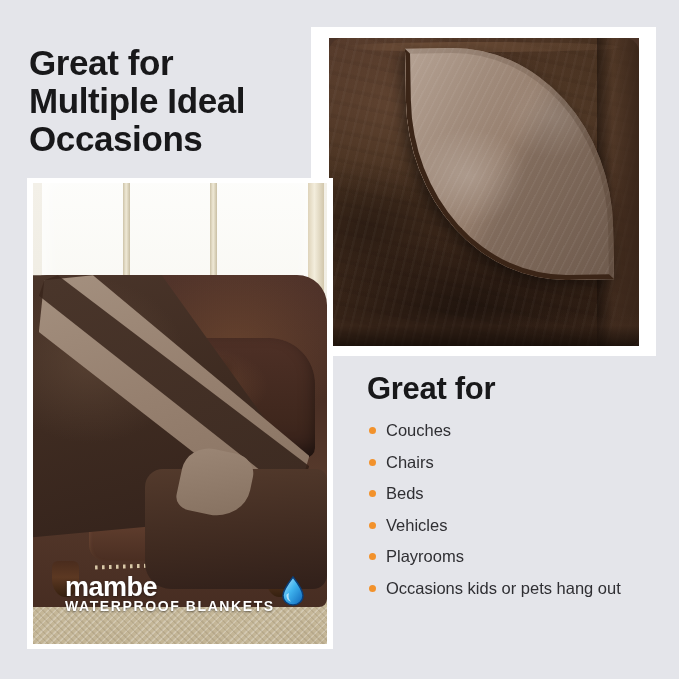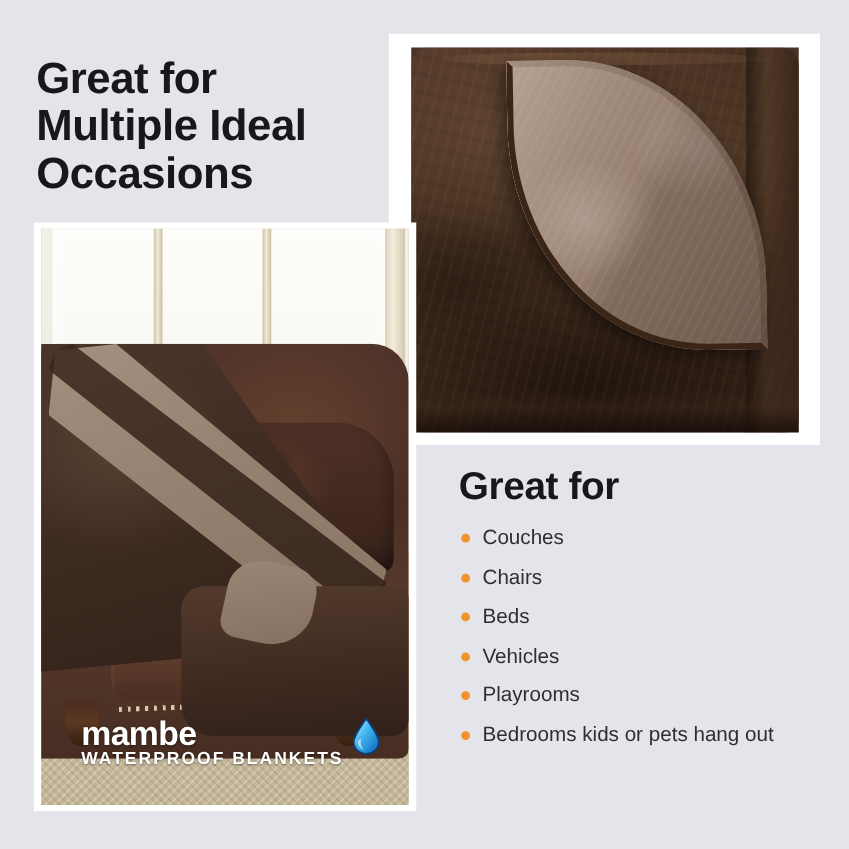--- a/index.html
+++ b/index.html
@@ -314,20 +314,21 @@
     background: linear-gradient(160deg, #9c8776, #85705f);
     transform: rotate(12deg);
   }
 
   
   .logo {
     position: absolute;
     left: 38px;
     bottom: 37px;
     display: flex;
+    align-items: flex-end;
     gap: 6px;
     z-index: 5;
   }
   .logo-text { display: block; }
   .logo-word {
     display: block;
     font-size: 27px;
     font-weight: 700;
     letter-spacing: -0.5px;
     color: #ffffff;
@@ -483,18 +484,18 @@
       <li class="gf-item">
         <span class="gf-bullet"></span>
         <span>Vehicles</span>
       </li>
       <li class="gf-item">
         <span class="gf-bullet"></span>
         <span>Playrooms</span>
       </li>
       <li class="gf-item">
         <span class="gf-bullet"></span>
-        <span>Bedrooms kids or pets hang out</span>
+        <span>Occasions kids or pets hang out</span>
       </li>
     </ul>
   </div>
 
 </div>
 
 </body></html>

